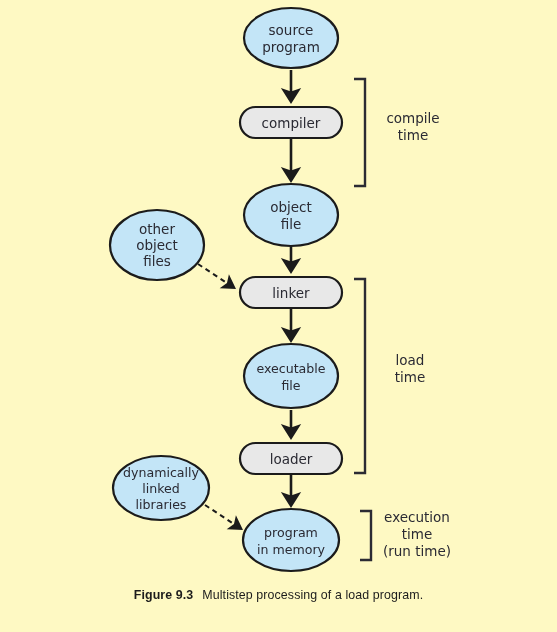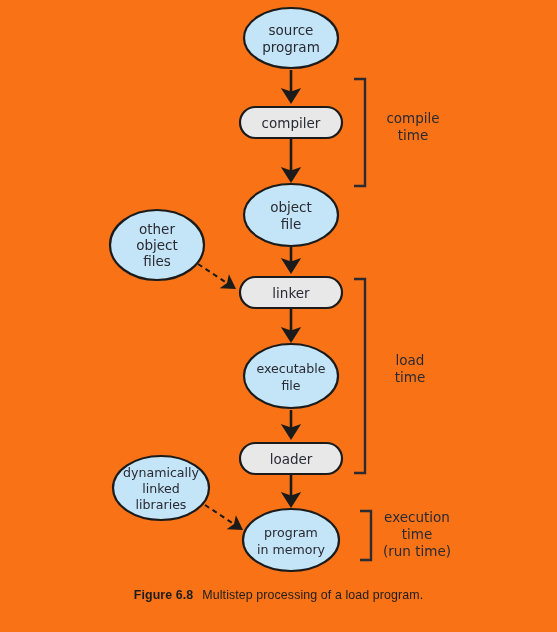--- a/index.html
+++ b/index.html
@@ -10,21 +10,21 @@
   body {
     width: 557px;
     height: 632px;
     font-family: "DejaVu Sans", sans-serif;
     overflow: hidden;
   }
   #figure-root {
     position: relative;
     width: 557px;
     height: 632px;
-    background: #f97316;
+    background: #fef9c3;
   }
   svg#diagram {
     position: absolute;
     left: 0;
     top: 0;
     width: 557px;
     height: 632px;
     display: block;
   }
   .node-shape {
@@ -184,16 +184,16 @@
 
     <g>
       <path class="bracket" d="M 360,511 L 371,511 L 371,560 L 360,560"></path>
       <text class="phase-label" x="417" y="522">execution</text>
       <text class="phase-label" x="417" y="539">time</text>
       <text class="phase-label" x="417" y="556">(run time)</text>
     </g>
   </svg>
 
   <div class="caption">
-    <span class="cap-num">Figure 6.8</span><span class="cap-text">Multistep processing of a load program.</span>
+    <span class="cap-num">Figure 9.3</span><span class="cap-text">Multistep processing of a load program.</span>
   </div>
 
 </div>
 
 </body></html>

